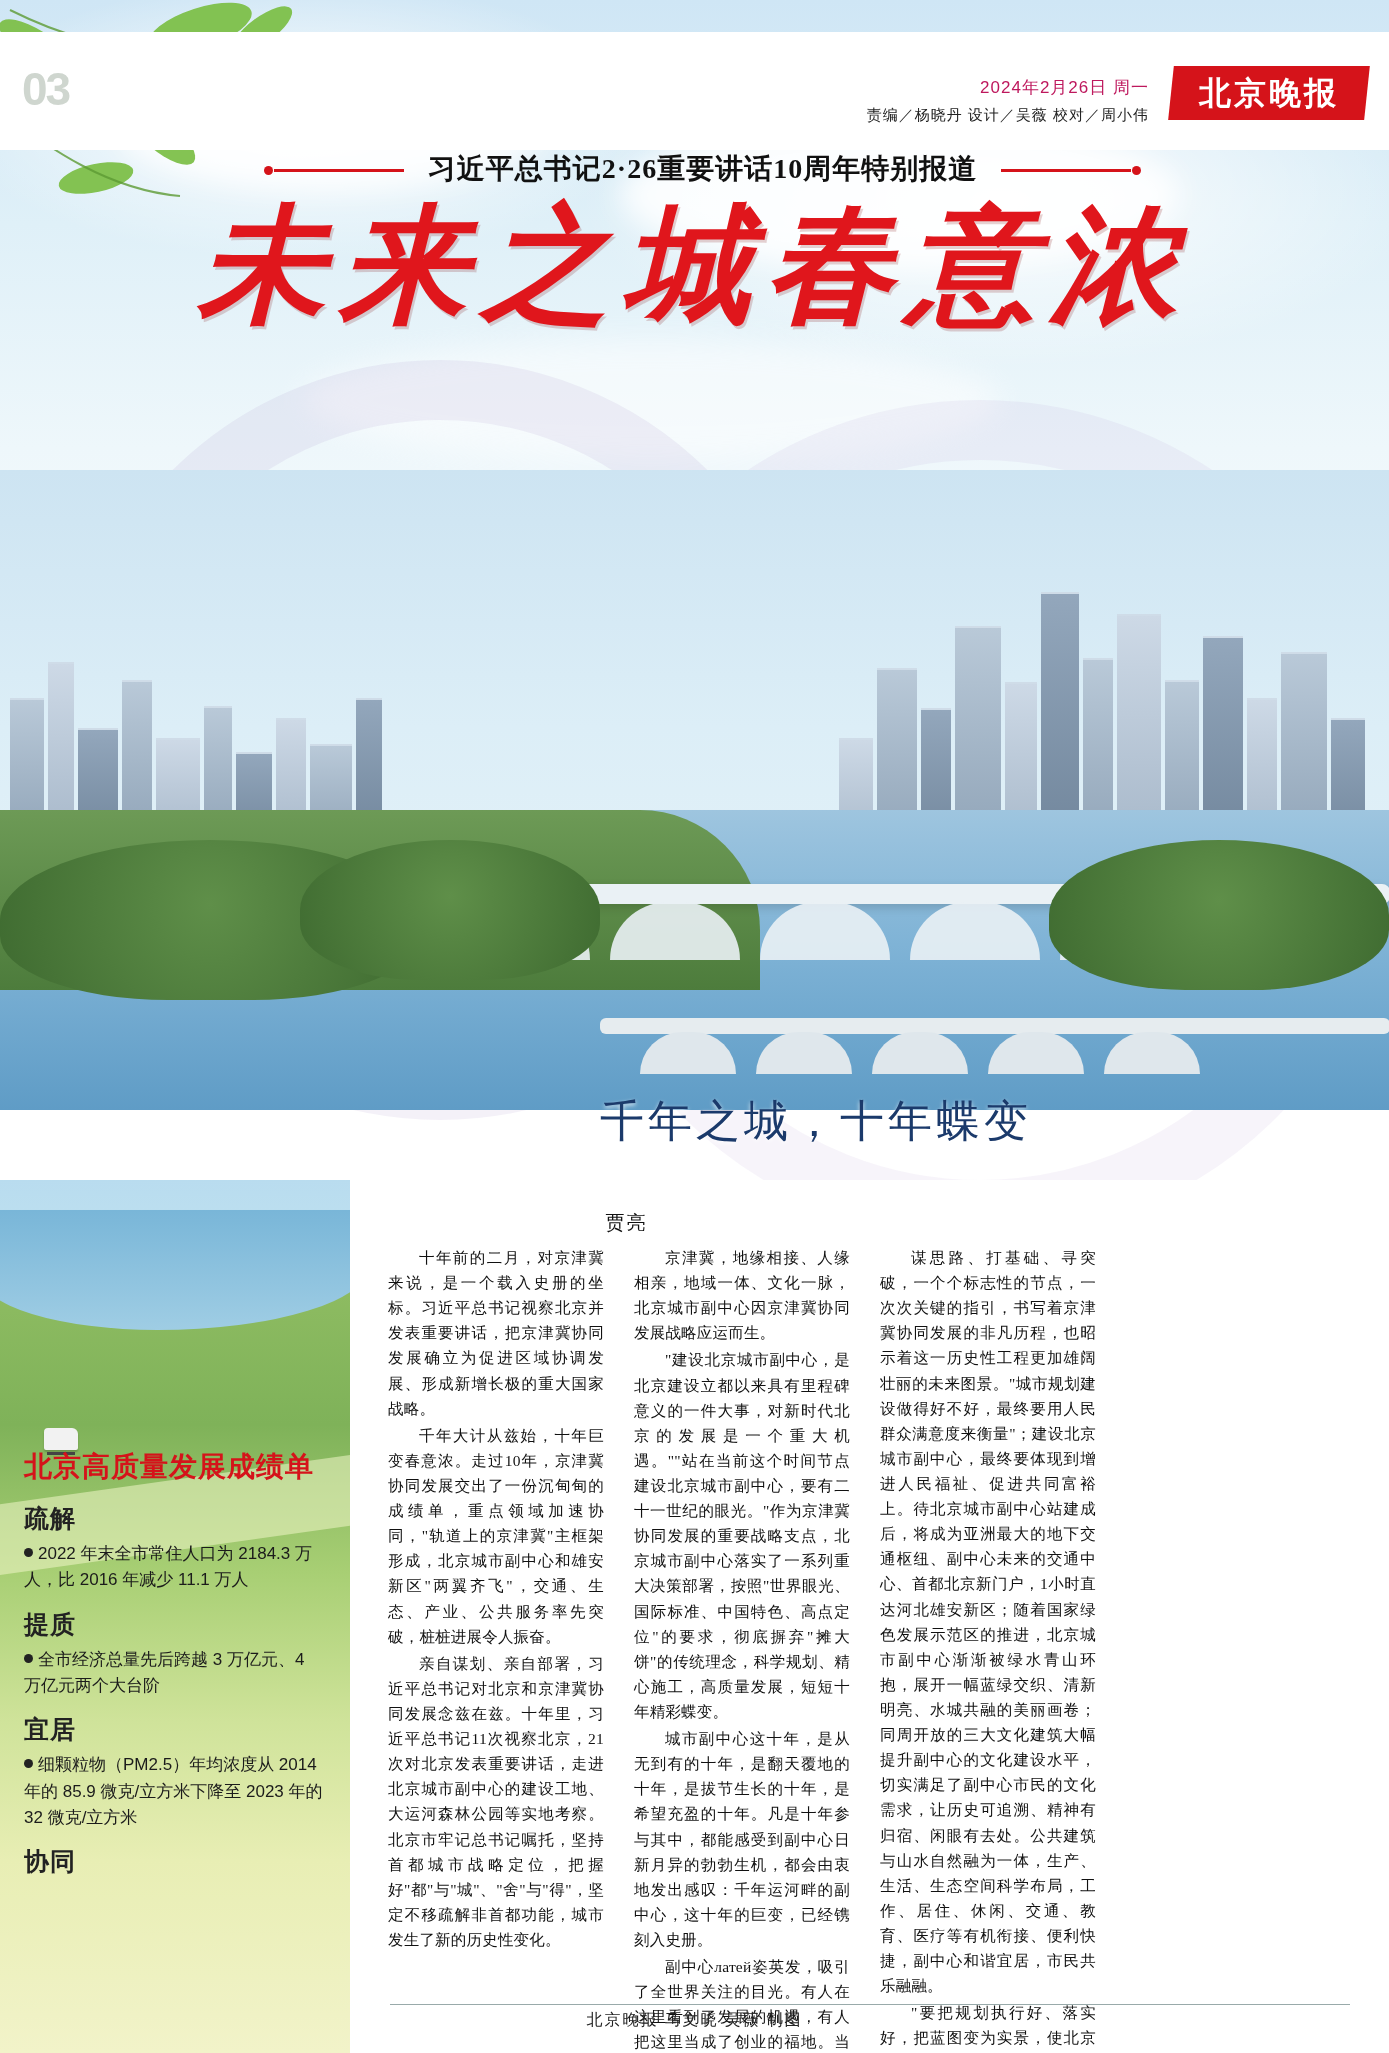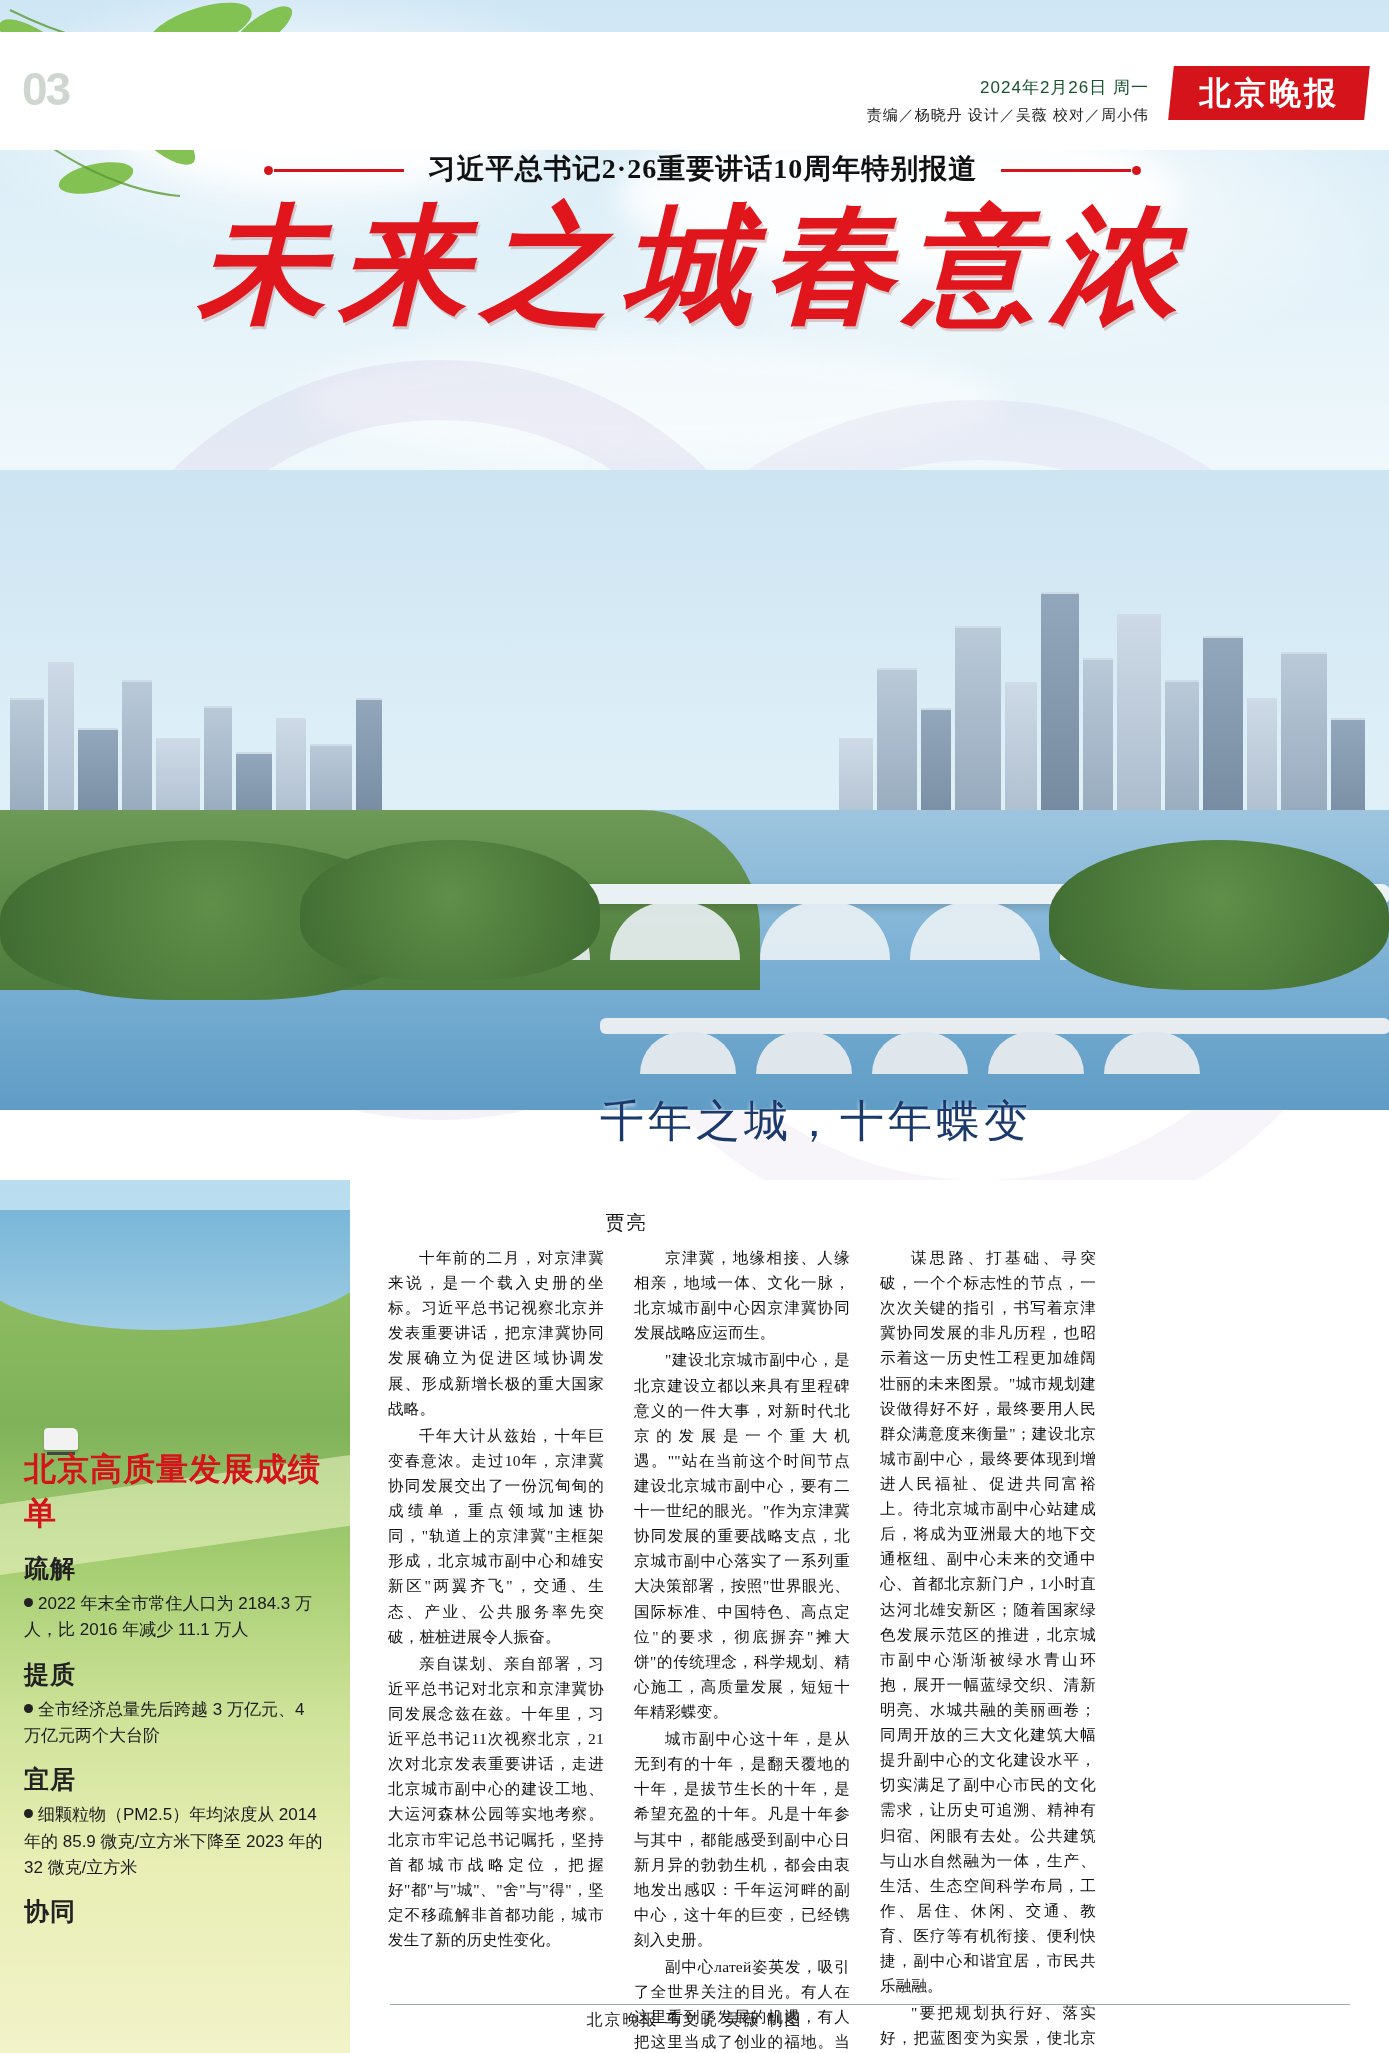--- a/index.html
+++ b/index.html
@@ -36,21 +36,21 @@
     font-weight: bold;
     color: #cfd6cf;
     font-family: "Liberation Sans", sans-serif;
     letter-spacing: -2px;
   }
   .masthead-date {
     position: absolute;
     right: 240px;
     top: 44px;
     font-size: 17px;
-    color: #14532d;
+    color: #be185d;
     font-family: "Liberation Sans", sans-serif;
     letter-spacing: 1px;
   }
   .masthead-credits {
     position: absolute;
     right: 240px;
     top: 74px;
     font-size: 15px;
     color: #222;
     font-family: "Liberation Sans", sans-serif;
@@ -280,21 +280,21 @@
   .stats {
     position: absolute;
     left: 24px;
     top: 1448px;
     width: 300px;
     z-index: 26;
     font-family: "Liberation Sans", "DejaVu Sans", sans-serif;
   }
   .stats h2 {
     margin: 0 0 16px 0;
-    font-size: 32px;
+    font-size: 28px;
     font-weight: bold;
     color: #d5131a;
     letter-spacing: 1px;
   }
   .stats .cat {
     font-size: 25px;
     font-weight: bold;
     color: #222;
     margin: 14px 0 6px 0;
     letter-spacing: 1px;

